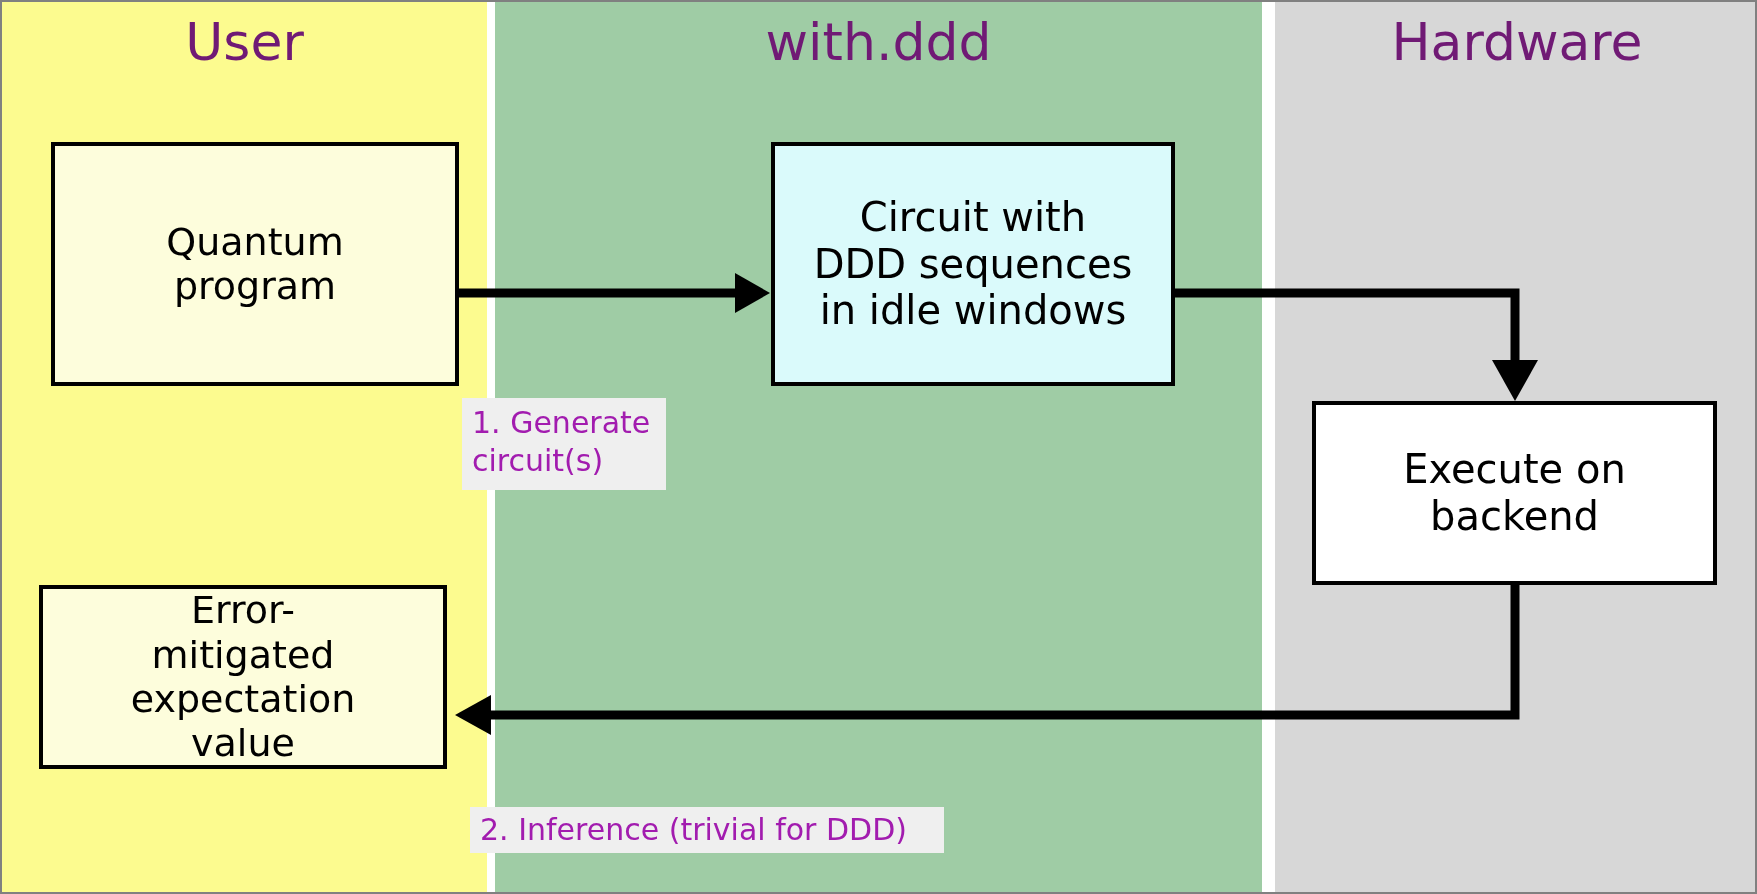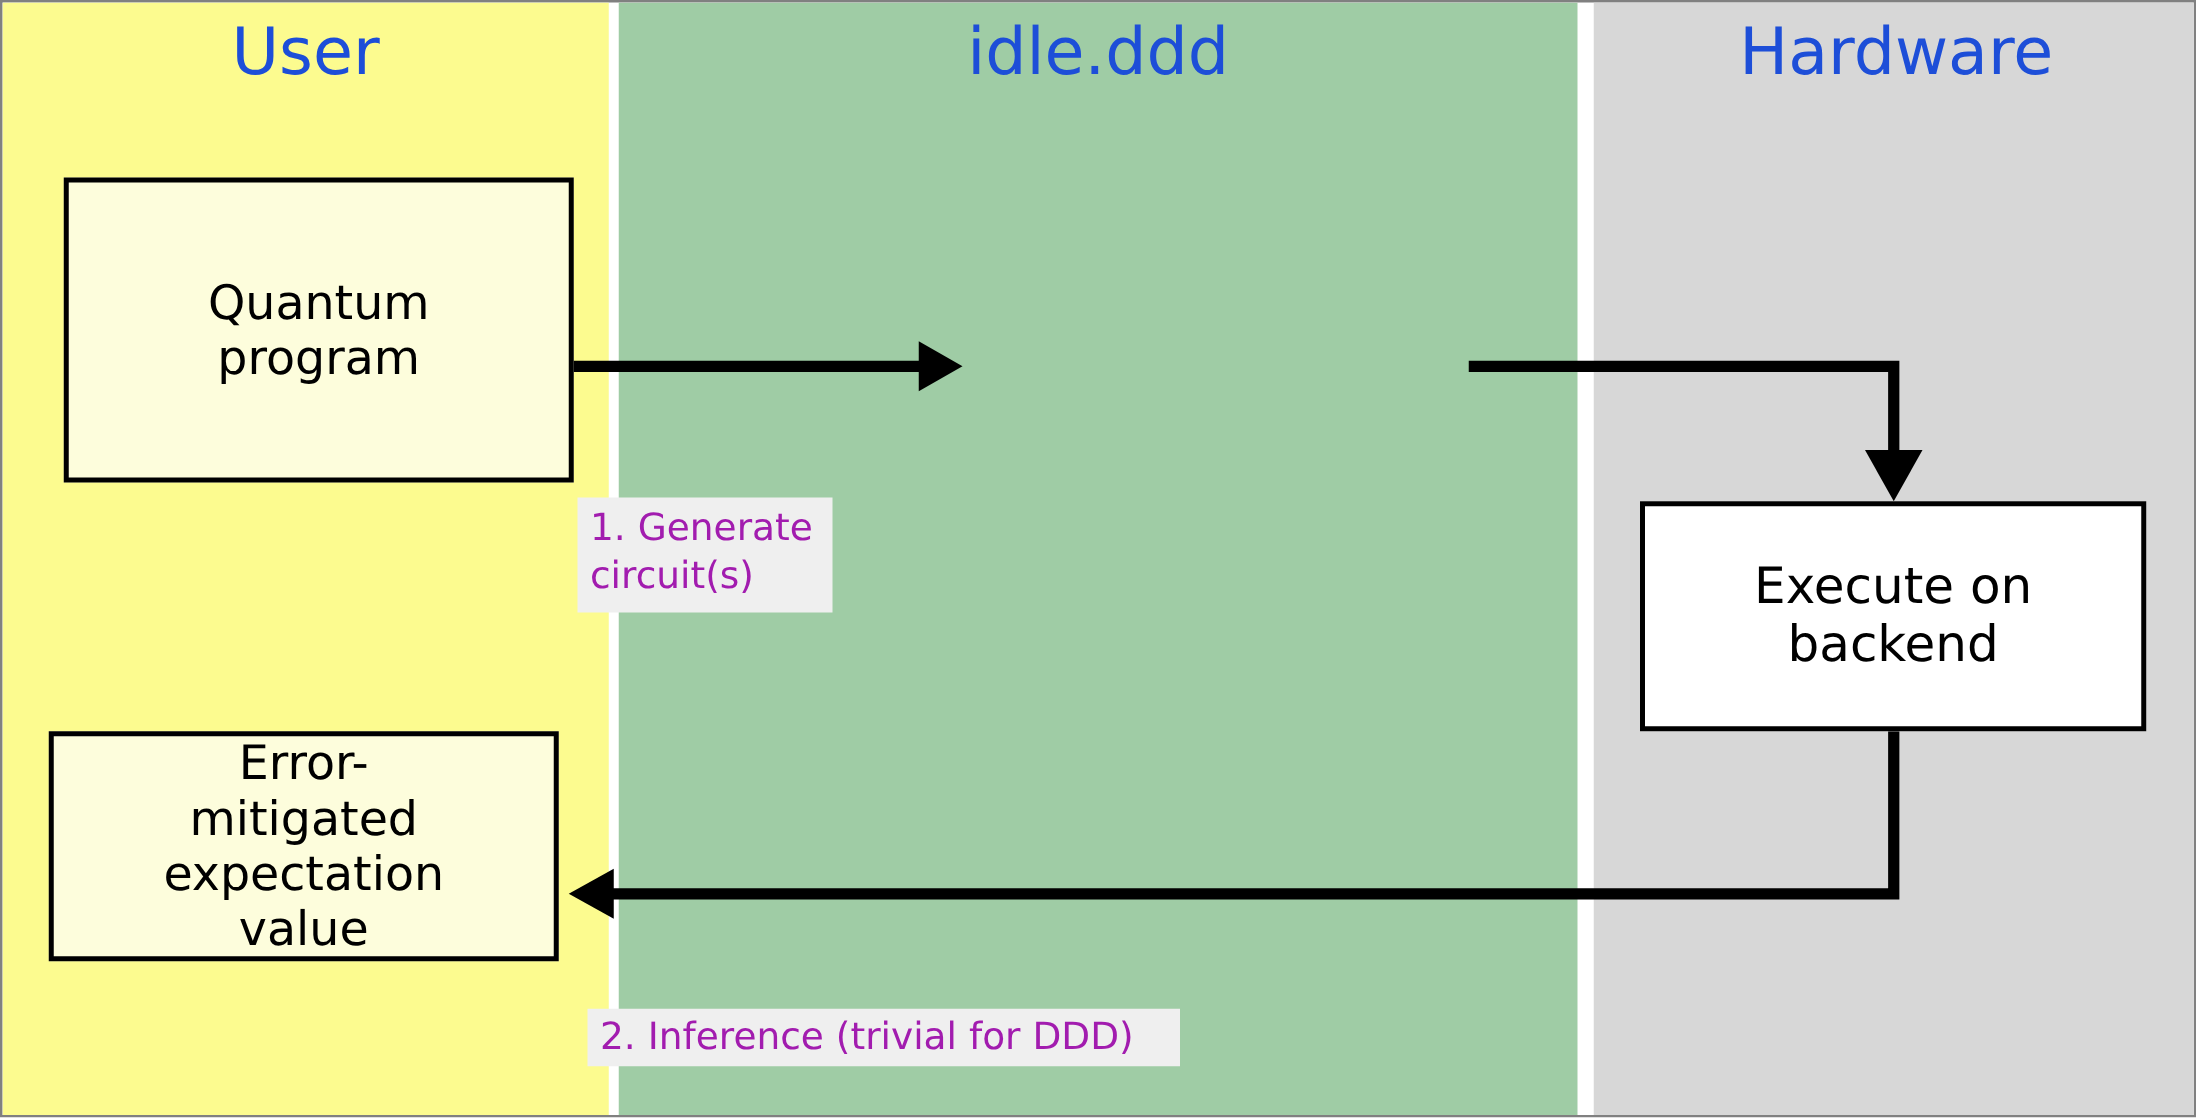--- a/index.html
+++ b/index.html
@@ -30,21 +30,21 @@
   .lane-hardware { left: 1273px; width: 484px; background: #D7D7D7; }
 
   .lane-title {
     position: absolute;
     top: 12px;
     left: 0;
     right: 0;
     text-align: center;
     font-size: 52px;
     line-height: 1.1;
-    color: #1d4ed8;
+    color: #701a75;
     letter-spacing: 0px;
     white-space: nowrap;
   }
 
   
   .node {
     position: absolute;
     box-sizing: border-box;
     border: 4px solid #000000;
     display: flex;
@@ -102,21 +102,21 @@
 </head>
 <body>
 
 <div id="canvas">
 
   <div class="lane lane-user">
     <div class="lane-title">User</div>
   </div>
 
   <div class="lane lane-mitiq">
-    <div class="lane-title">idle.ddd</div>
+    <div class="lane-title">with.ddd</div>
   </div>
 
   <div class="lane lane-hardware">
     <div class="lane-title">Hardware</div>
   </div>
 
   <svg id="wires" viewBox="0 0 1757 894" xmlns="http://www.w3.org/2000/svg">
 
     <g>
       <line x1="443" y1="291" x2="748" y2="291" stroke="#000" stroke-width="9"></line>
@@ -132,20 +132,25 @@
       <polyline points="1513,583 1513,713 473,713" fill="none" stroke="#000" stroke-width="9"></polyline>
       <polygon points="453,713 489,733 489,693" fill="#000"></polygon>
     </g>
   </svg>
 
   <div class="node node-quantum-program">
     <span style="white-space:pre-line">Quantum
 program</span>
   </div>
 
+  <div class="node node-ddd-circuit">
+    <span style="white-space:pre-line">Circuit with
+DDD sequences
+in idle windows</span>
+  </div>
 
   <div class="node node-error-mitigated">
     <span style="white-space:pre-line">Error-
 mitigated
 expectation
 value</span>
   </div>
 
   <div class="node node-execute-backend">
     <span style="white-space:pre-line">Execute on

